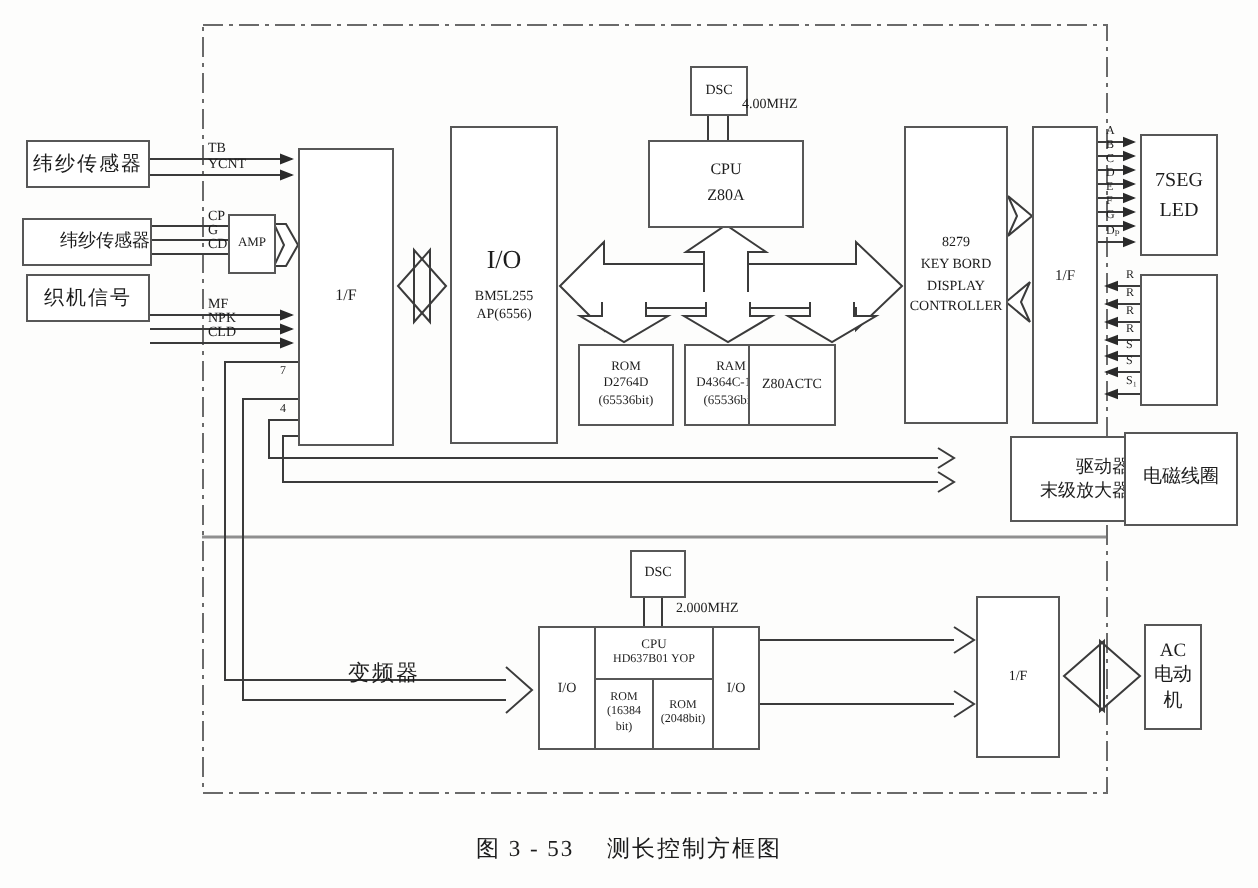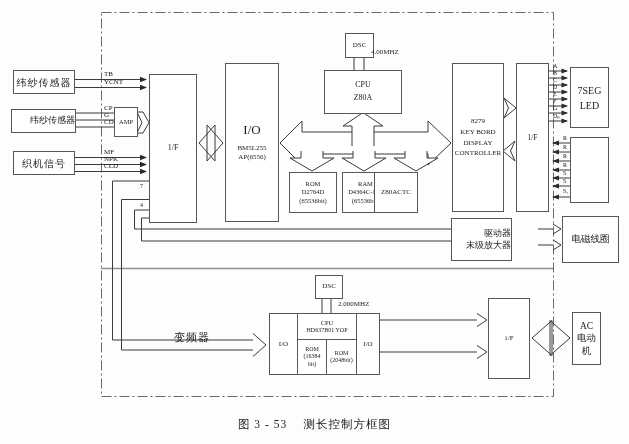--- a/index.html
+++ b/index.html
@@ -137,21 +137,21 @@
       </g>
     </g>
   </svg>
 
   <div class="box cn" style="left:13px;top:70px;width:62px;height:24px;border-width:1.2px">
       <span>纬纱传感器</span>
     </div>
   <div class="box cn-s" style="left:11px;top:109px;width:65px;height:24px;border-width:1.2px">
       <span>纬纱传感器</span>
     </div>
-  <div class="box cn" style="left:13px;top:151px;width:62px;height:24px;border-width:1.2px">
+  <div class="box cn" style="left:13px;top:137px;width:62px;height:24px;border-width:1.2px">
       <span>织机信号</span>
     </div>
 
   <div class="box" style="left:114px;top:107px;width:24px;height:30px;font-size:6.5px">
       <span>AMP</span>
     </div>
 
   <div class="box" style="left:149px;top:74px;width:48px;height:149px;font-size:8px">
       <span>1/F</span>
     </div>
@@ -196,21 +196,21 @@
   <div class="box" style="left:516px;top:63px;width:33px;height:149px;font-size:7.5px">
       <span>1/F</span>
     </div>
 
   <div class="box" style="left:570px;top:67px;width:39px;height:61px;font-size:10px;line-height:1.5">
     <span>7SEG</span>
     <span>LED</span>
   </div>
   <div class="box" style="left:570px;top:137px;width:39px;height:66px"></div>
 
-  <div class="box cn-s" style="left:451px;top:218px;width:61px;height:43px">
+  <div class="box cn-s" style="left:505px;top:218px;width:61px;height:43px">
     <span>驱动器</span>
     <span>末级放大器</span>
   </div>
   <div class="box" style="left:562px;top:216px;width:57px;height:47px;font-size:9.5px">
       <span>电磁线圈</span>
     </div>
 
   <span class="sig" style="left:174px;top:332px;font-size:11px;letter-spacing:1px">变频器</span>
 
   <div class="box" style="left:315px;top:275px;width:28px;height:24px;font-size:7px">

